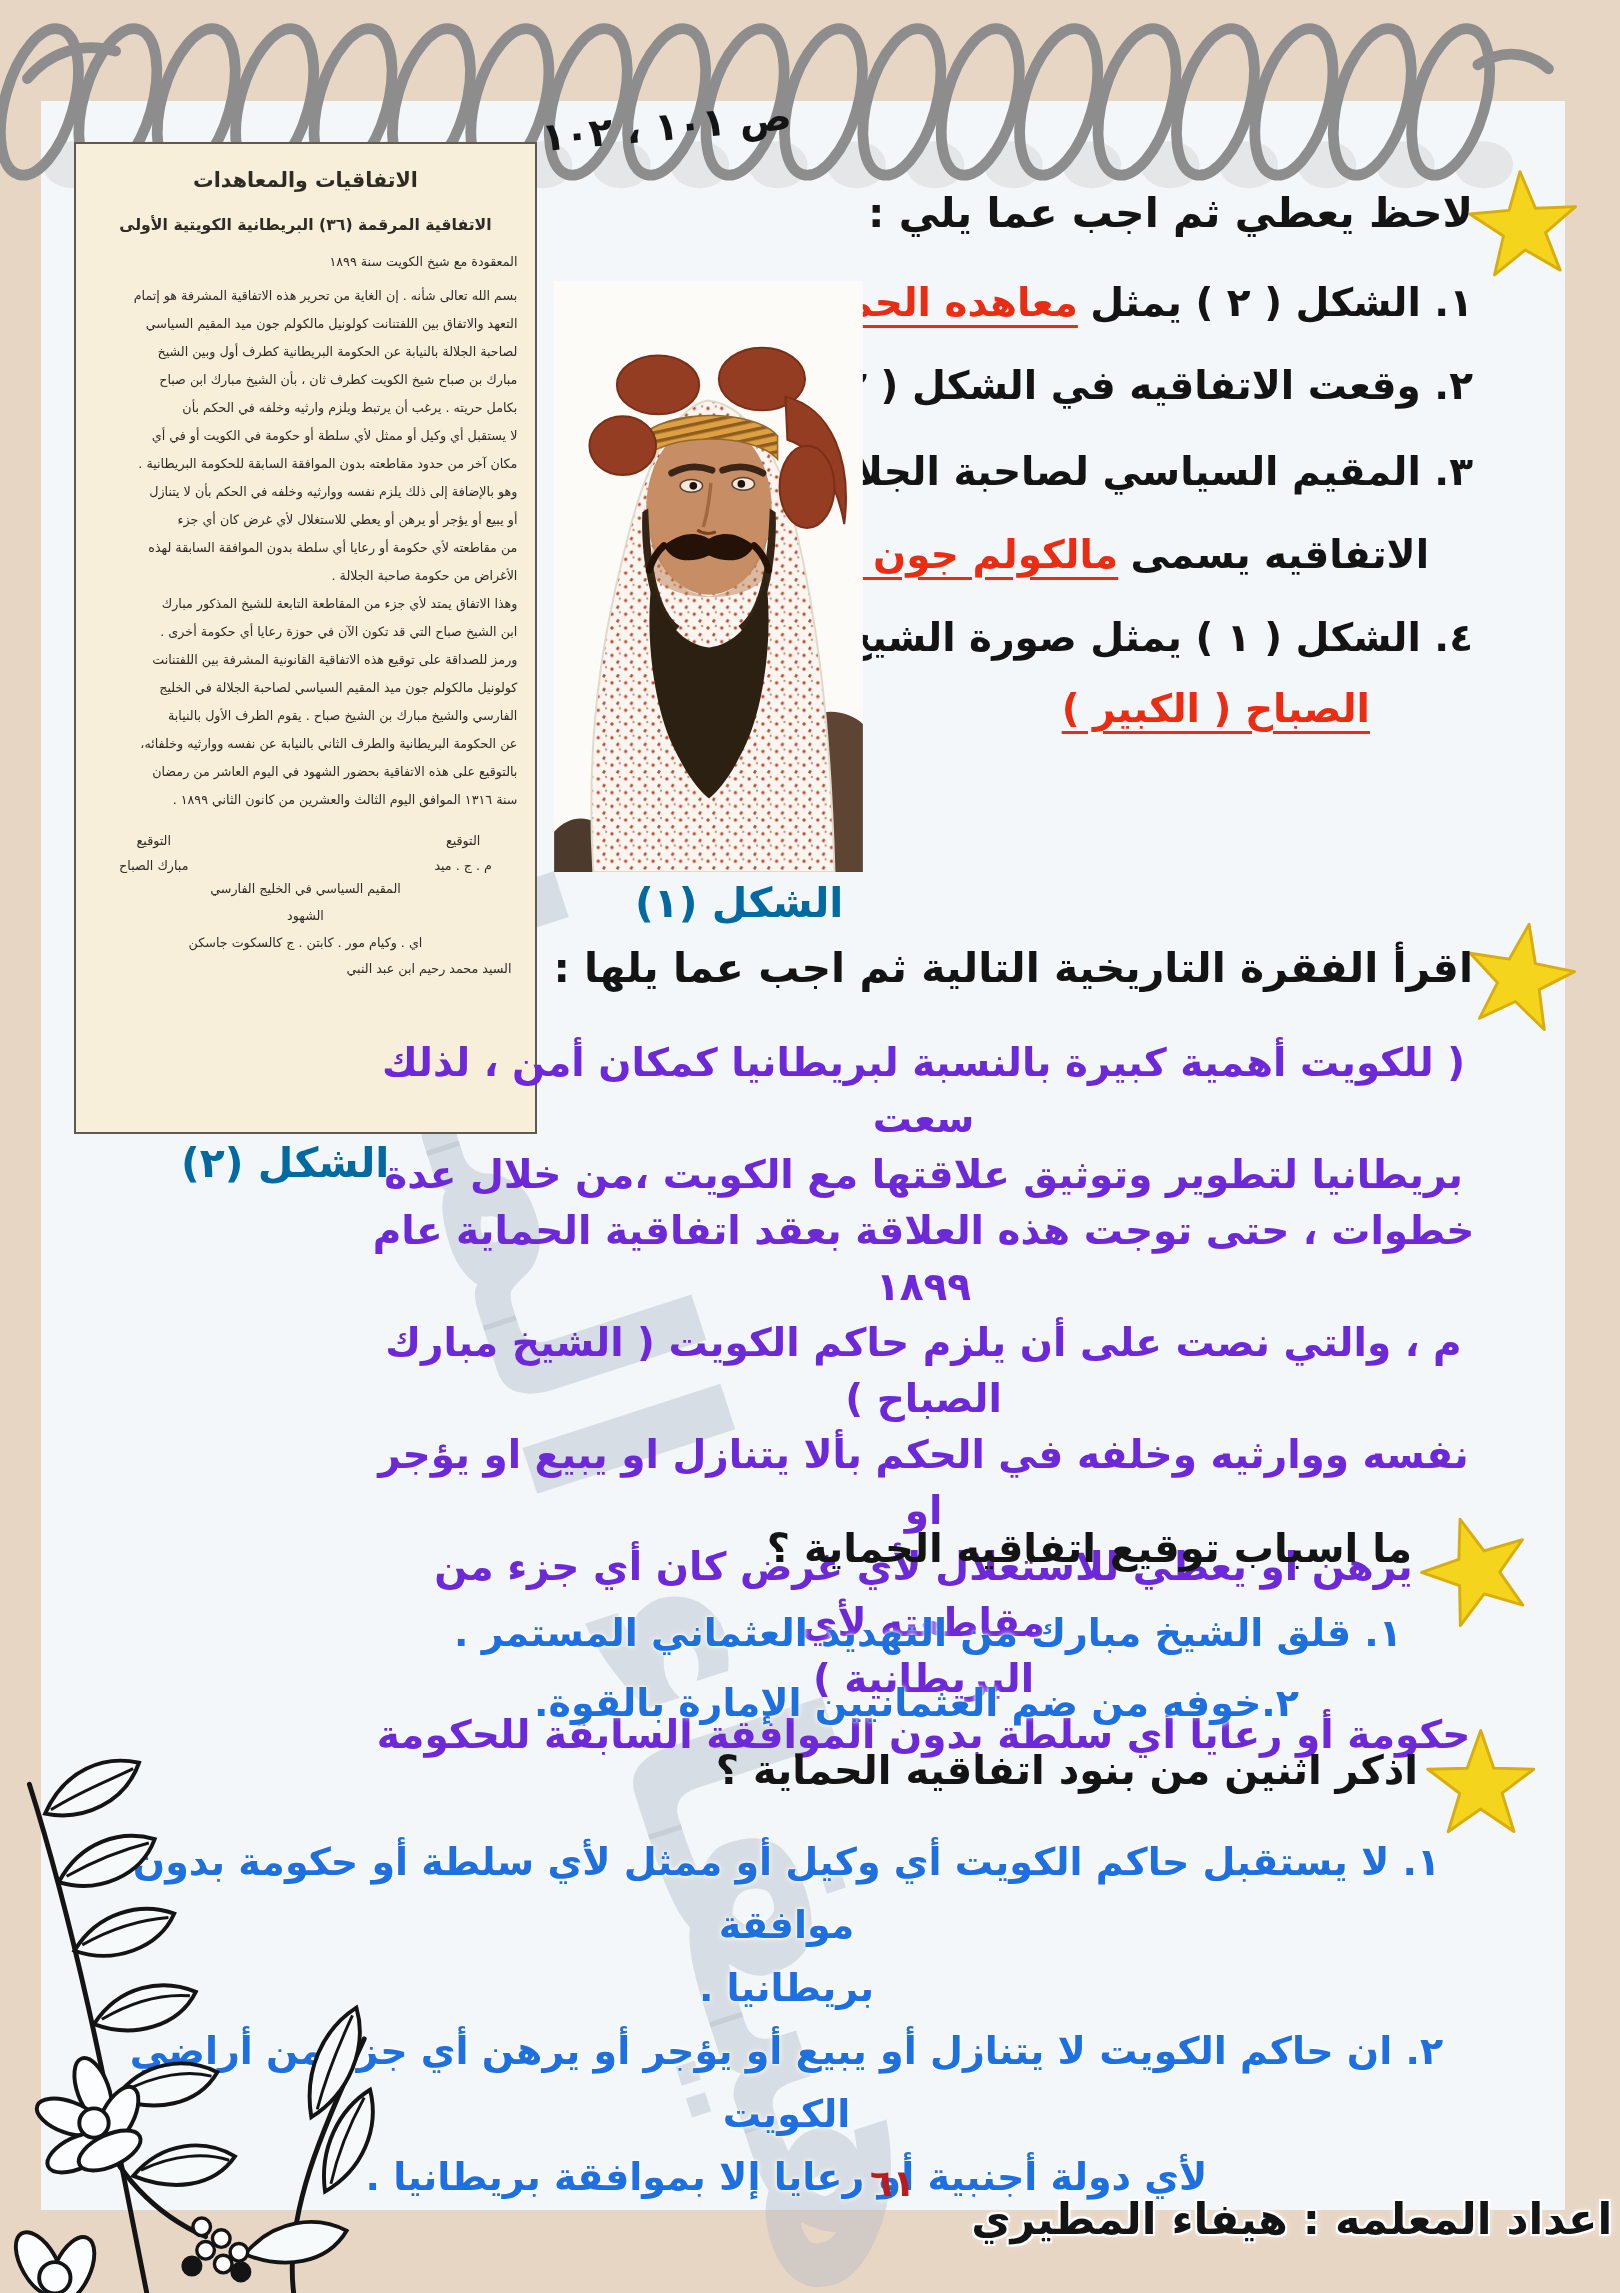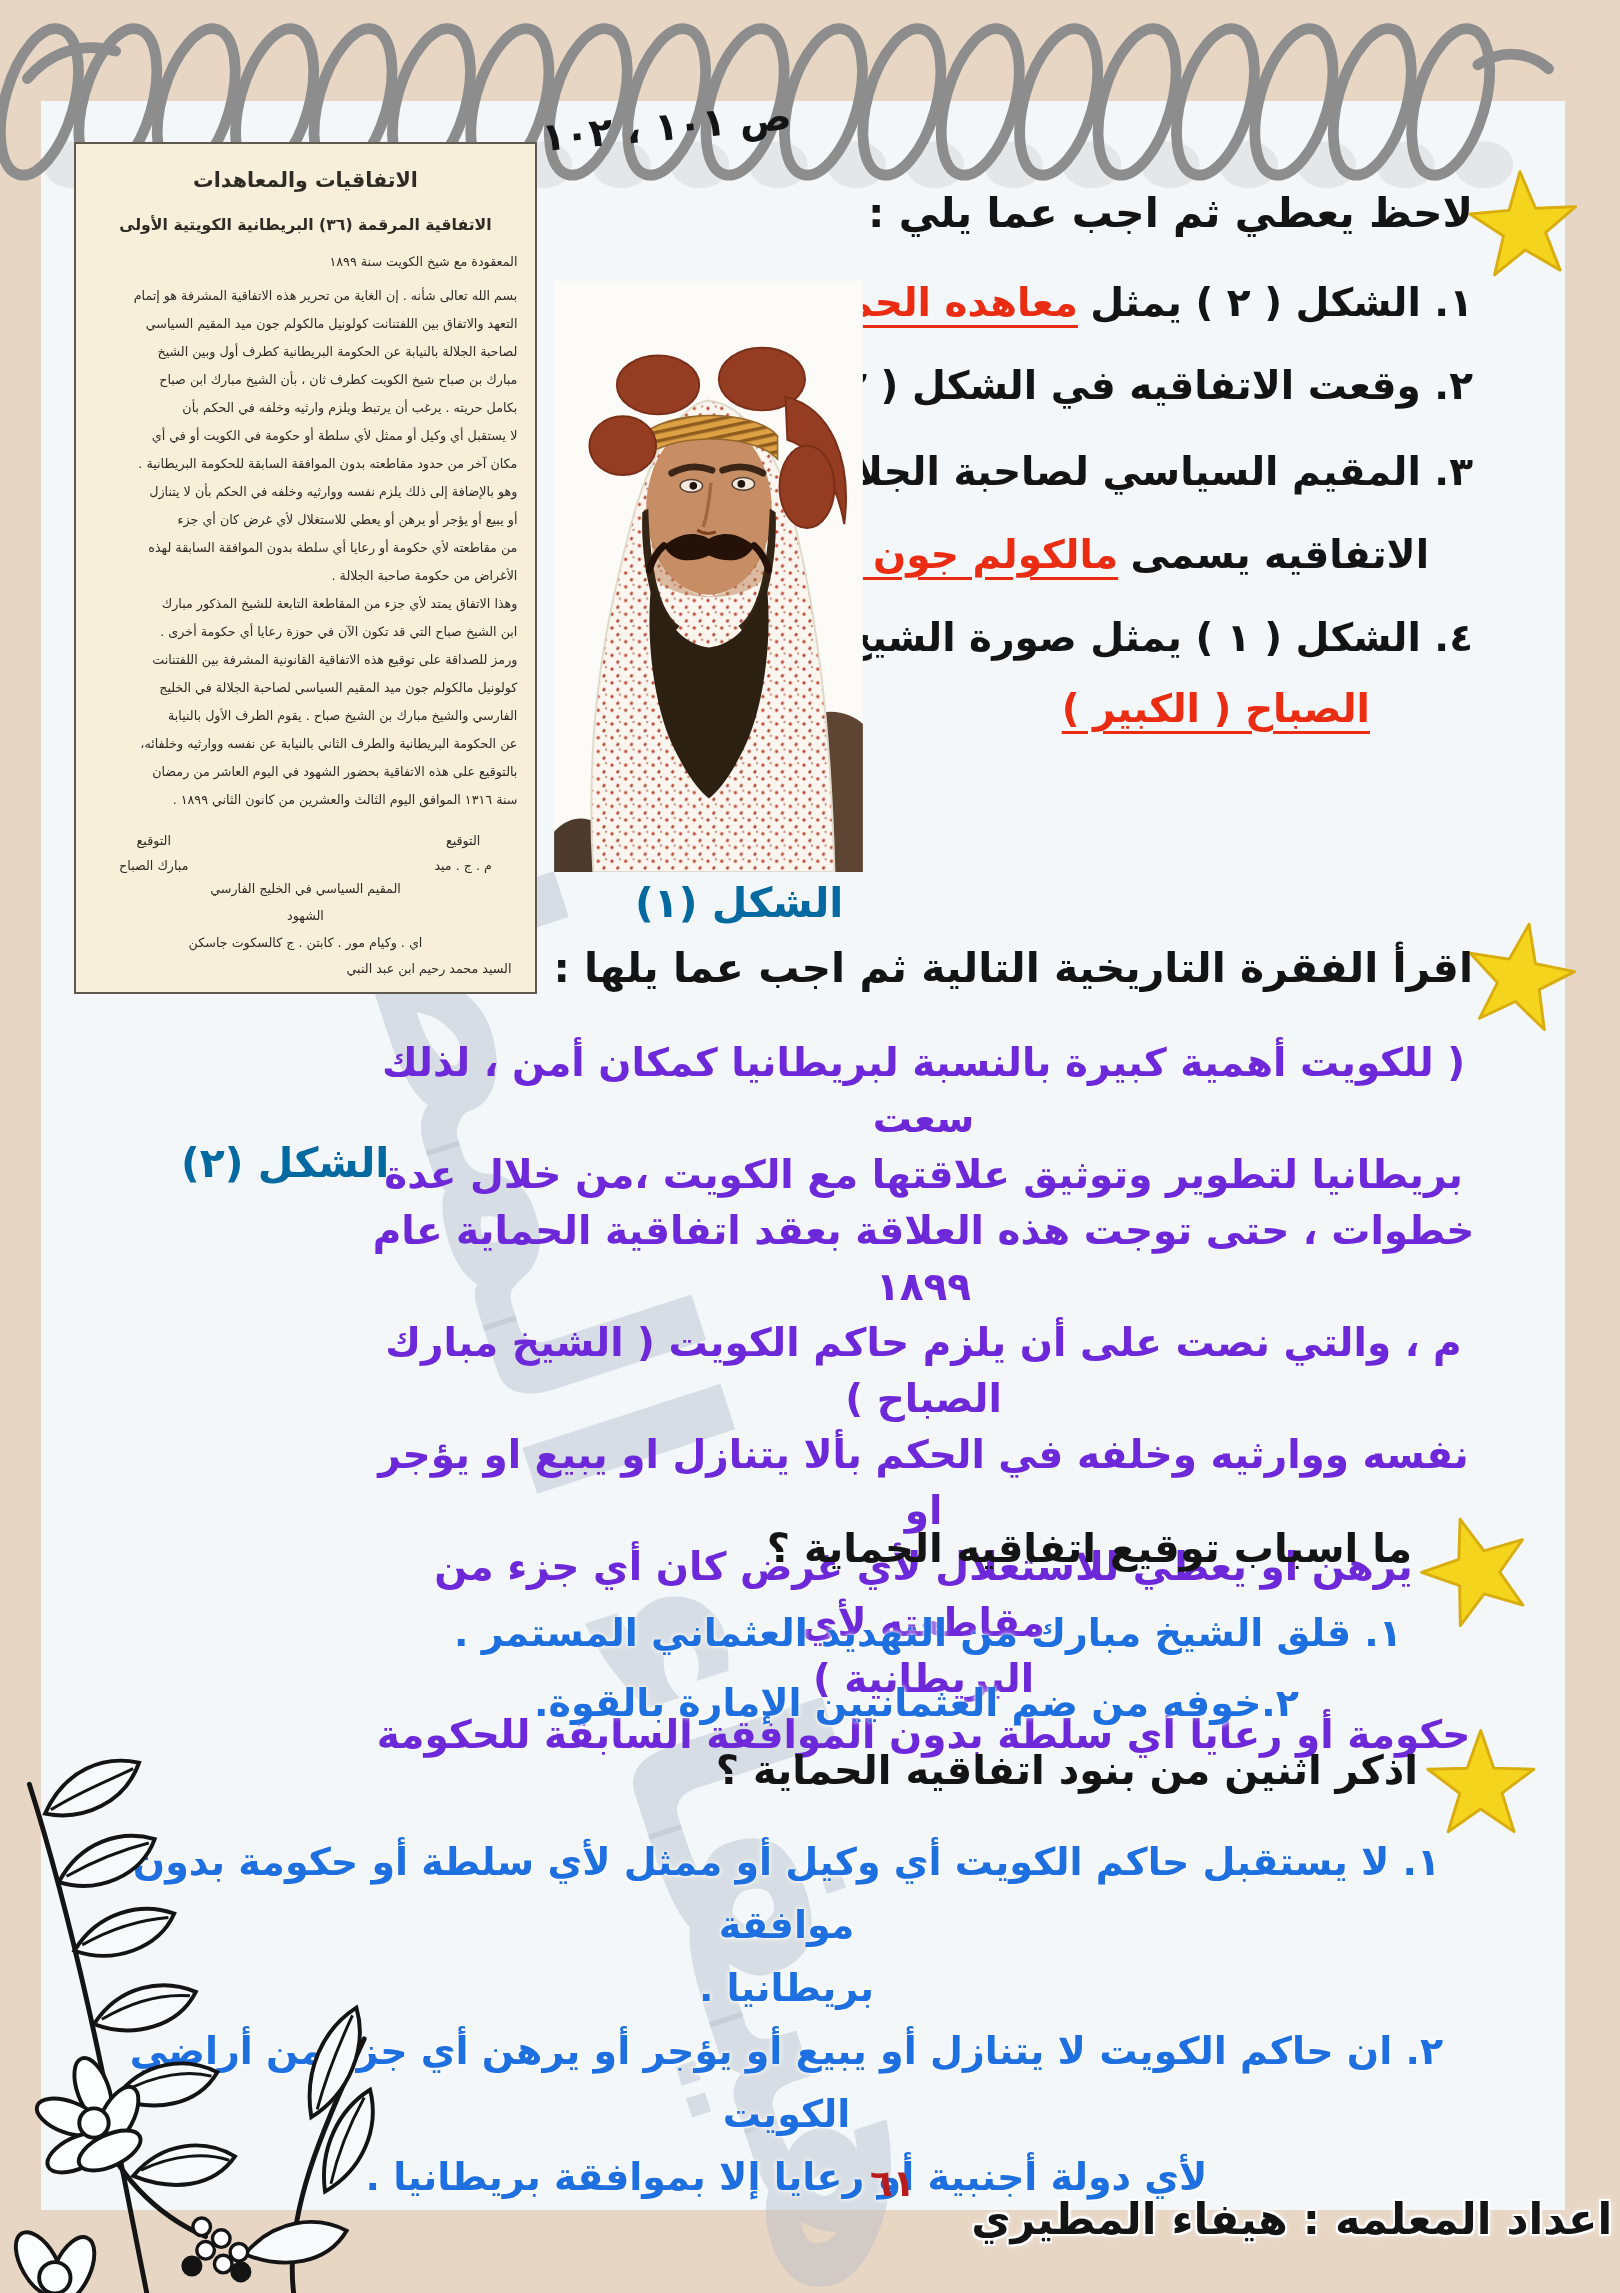--- a/index.html
+++ b/index.html
@@ -17,21 +17,21 @@
   .heading{font-size:41px;white-space:nowrap;}
   .qline{font-size:39px;white-space:nowrap;}
   .pagenum{font-size:39px;transform:rotate(-5deg);}
   .watermark{
     font-size:274px;color:rgba(176,186,197,.42);font-weight:bold;white-space:nowrap;
     transform:rotate(72deg);transform-origin:0 0;pointer-events:none;
   }
   .para{width:1103px;text-align:center;font-size:39px;line-height:56px;font-weight:bold;color:#6d28d9;}
   .clauses{width:1451px;text-align:center;font-size:38px;line-height:63px;}
   .doc{
-    width:463px;height:852px;background:#f7efda;border:2px solid #5f5a50;
+    width:463px;height:992px;background:#f7efda;border:2px solid #5f5a50;
     box-sizing:border-box;padding:23.5px 17.6px;color:#2e2a24;
   }
   .doc .t1{font-size:20.6px;font-weight:bold;text-align:center;}
   .doc .t2{font-size:15.7px;font-weight:bold;text-align:center;margin-top:23.5px;}
   .doc .t3{font-size:12.7px;text-align:right;margin-top:19.6px;}
   .doc-body{margin-top:13.7px;font-size:12.7px;line-height:28px;text-align:right;}
   .doc-sigs{margin-top:13.7px;font-size:12.7px;}
   .sig-row{display:flex;justify-content:space-between;padding:0 25.5px;}
   .sig-col{text-align:center;line-height:25.5px;}
   .sig-title{text-align:center;margin-top:2px;}

